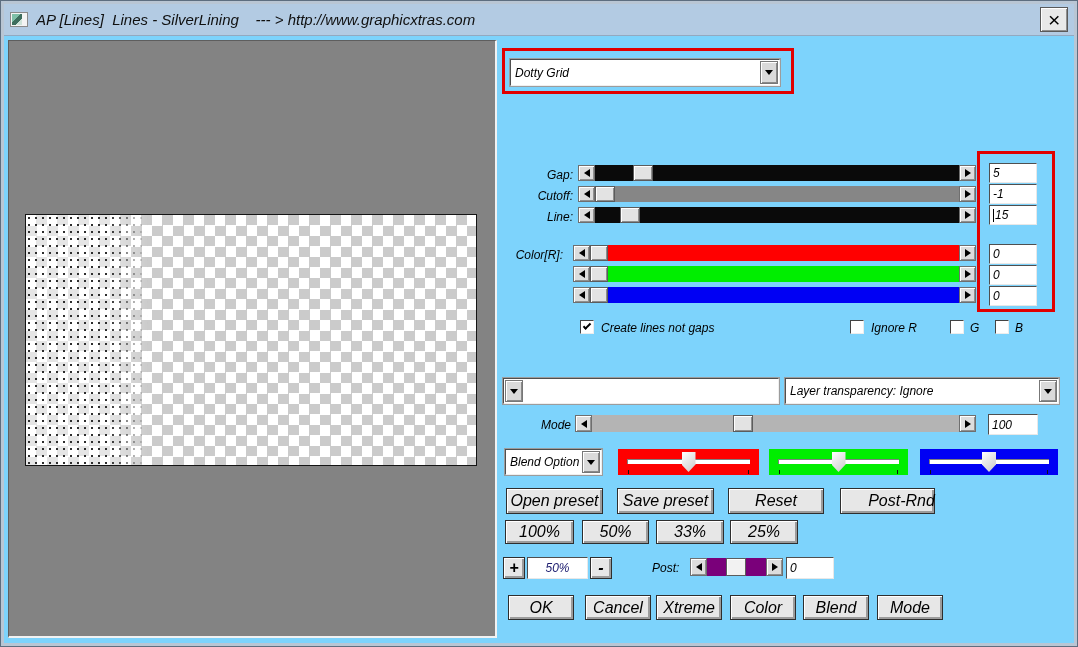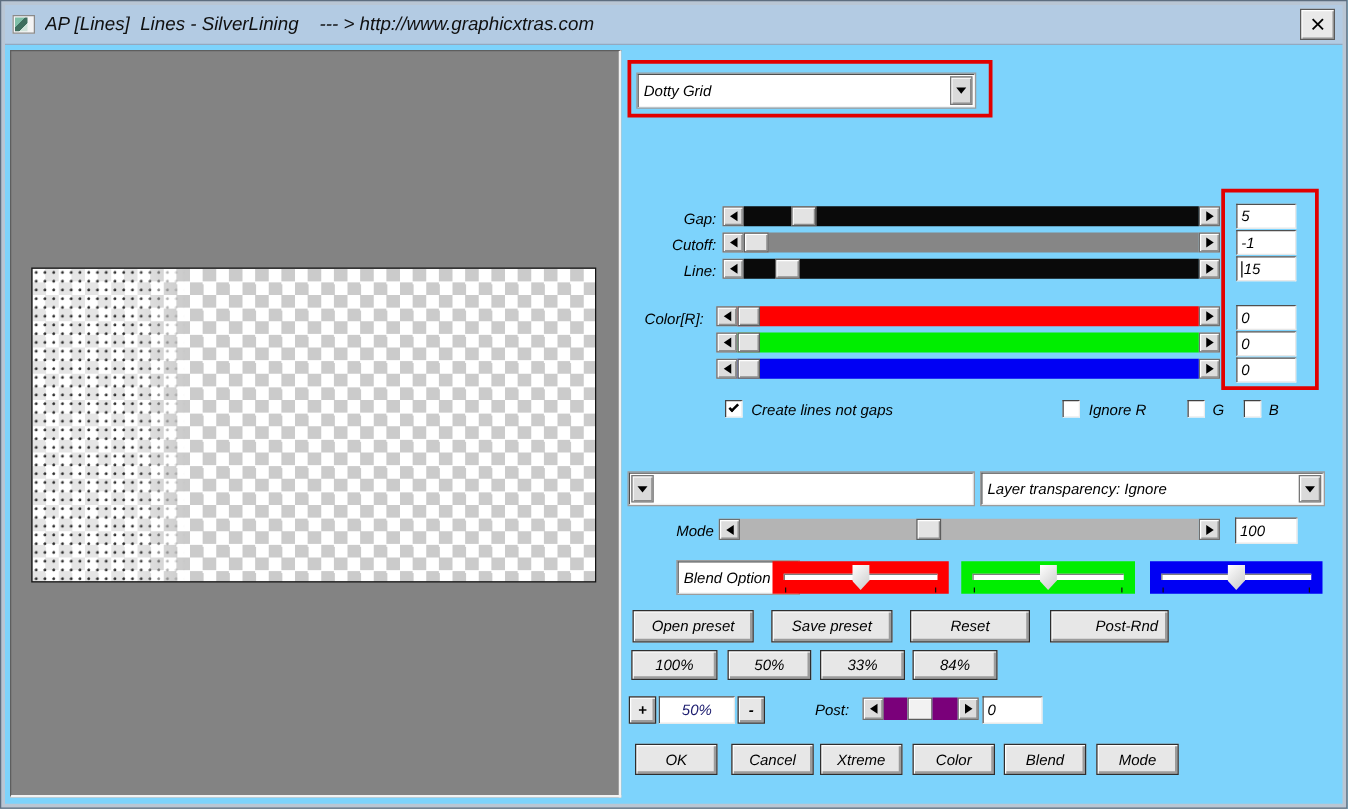--- a/index.html
+++ b/index.html
@@ -47,21 +47,21 @@
     mask-image:linear-gradient(to right, #000 68%, rgba(0,0,0,.45) 86%, transparent 100%);
   }
 
   
   .label{ position:absolute; font-size:12px; color:#000; white-space:nowrap; line-height:16px; }
   .r{ text-align:right; }
   .btn{
     position:absolute; display:flex; align-items:center; justify-content:center;
     background:#e7e7e7; border:1px solid #2e2e2e;
     box-shadow: inset 1px 1px 0 #ffffff, inset -2px -2px 0 #9c9c9c;
-    font-size:12px; color:#000; cursor:default; white-space:nowrap;
+    font-size:16px; color:#000; cursor:default; white-space:nowrap;
   }
   .vbox{
     position:absolute; background:#ffffff; font-size:12px; color:#000;
     border:1px solid #e8e8e8; border-top-color:#4f4f4f; border-left-color:#4f4f4f;
     display:flex; align-items:center; padding-left:3px;
   }
   .caret{ display:inline-block; width:1px; height:13px; background:#000; margin-right:1px; }
   .sb{ position:absolute; height:16px; display:flex; }
   .sb-btn{
     width:17px; height:100%; background:#dddddd; border:1px solid #6f6f6f;
@@ -236,21 +236,21 @@
       <div class="sb-btn arr-l"></div>
       <div class="sb-track" style="background:#b4b4b4;">
           <div class="sb-thumb" style="left:141px;"></div>
         </div>
       <div class="sb-btn arr-r"></div>
     </div>
     <div class="vbox" style="left:984px; top:378px; width:50px; height:21px;">
         <span>100</span>
       </div>
 
-    <div class="combo" style="left:501px; top:413px; width:97px; height:26px;margin-left:37px;">
+    <div class="combo" style="left:501px; top:413px; width:97px; height:26px;">
       <div class="combo-text">Blend Option</div>
       <div class="combo-btn"></div>
     </div>
     <div class="trackbar" style="left:614px; top:413px; width:141px; background:#ff0000;">
       <div class="tb-groove"></div>
       <div class="tb-thumb"></div>
     </div>
     <div class="trackbar" style="left:765px; top:413px; width:139px; background:#00ee00;">
       <div class="tb-groove"></div>
       <div class="tb-thumb"></div>
@@ -261,21 +261,21 @@
     </div>
 
     <div class="btn" style="left:502px; top:452px; width:97px; height:26px;">Open preset</div>
     <div class="btn" style="left:613px; top:452px; width:97px; height:26px;">Save preset</div>
     <div class="btn" style="left:724px; top:452px; width:96px; height:26px;">Reset</div>
     <div class="btn" style="left:836px; top:452px; width:95px; height:26px;padding-left:28px;">Post-Rnd</div>
 
     <div class="btn" style="left:501px; top:484px; width:69px; height:24px;">100%</div>
     <div class="btn" style="left:578px; top:484px; width:67px; height:24px;">50%</div>
     <div class="btn" style="left:652px; top:484px; width:68px; height:24px;">33%</div>
-    <div class="btn" style="left:726px; top:484px; width:68px; height:24px;">84%</div>
+    <div class="btn" style="left:726px; top:484px; width:68px; height:24px;">25%</div>
 
     <div class="btn" style="left:499px; top:521px; width:22px; height:22px; font-weight:bold;">+</div>
     <div class="vbox" style="left:523px; top:521px; width:61px; height:22px; justify-content:center; padding-left:0; color:#1b1b6e;">
         <span>50%</span>
       </div>
     <div class="btn" style="left:586px; top:521px; width:22px; height:22px; font-weight:bold;">-</div>
 
     <div class="label" style="left:648px; top:524px;">Post:</div>
     <div class="sb" style="left:686px; top:522px; width:93px; height:18px;">
       <div class="sb-btn arr-l"></div>

